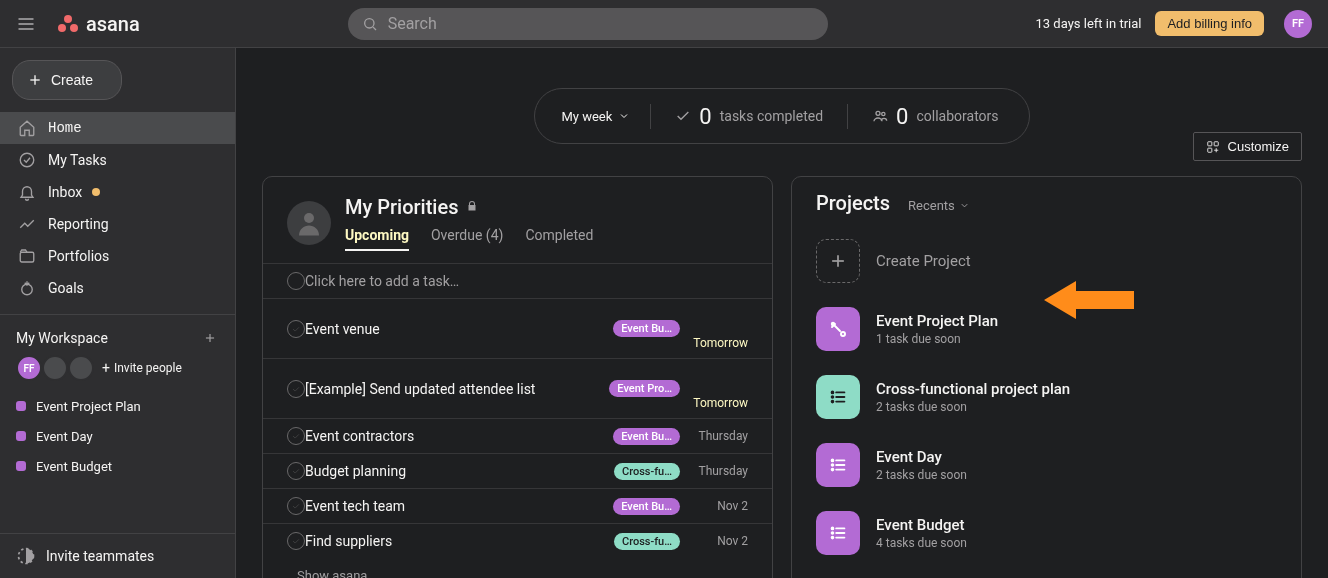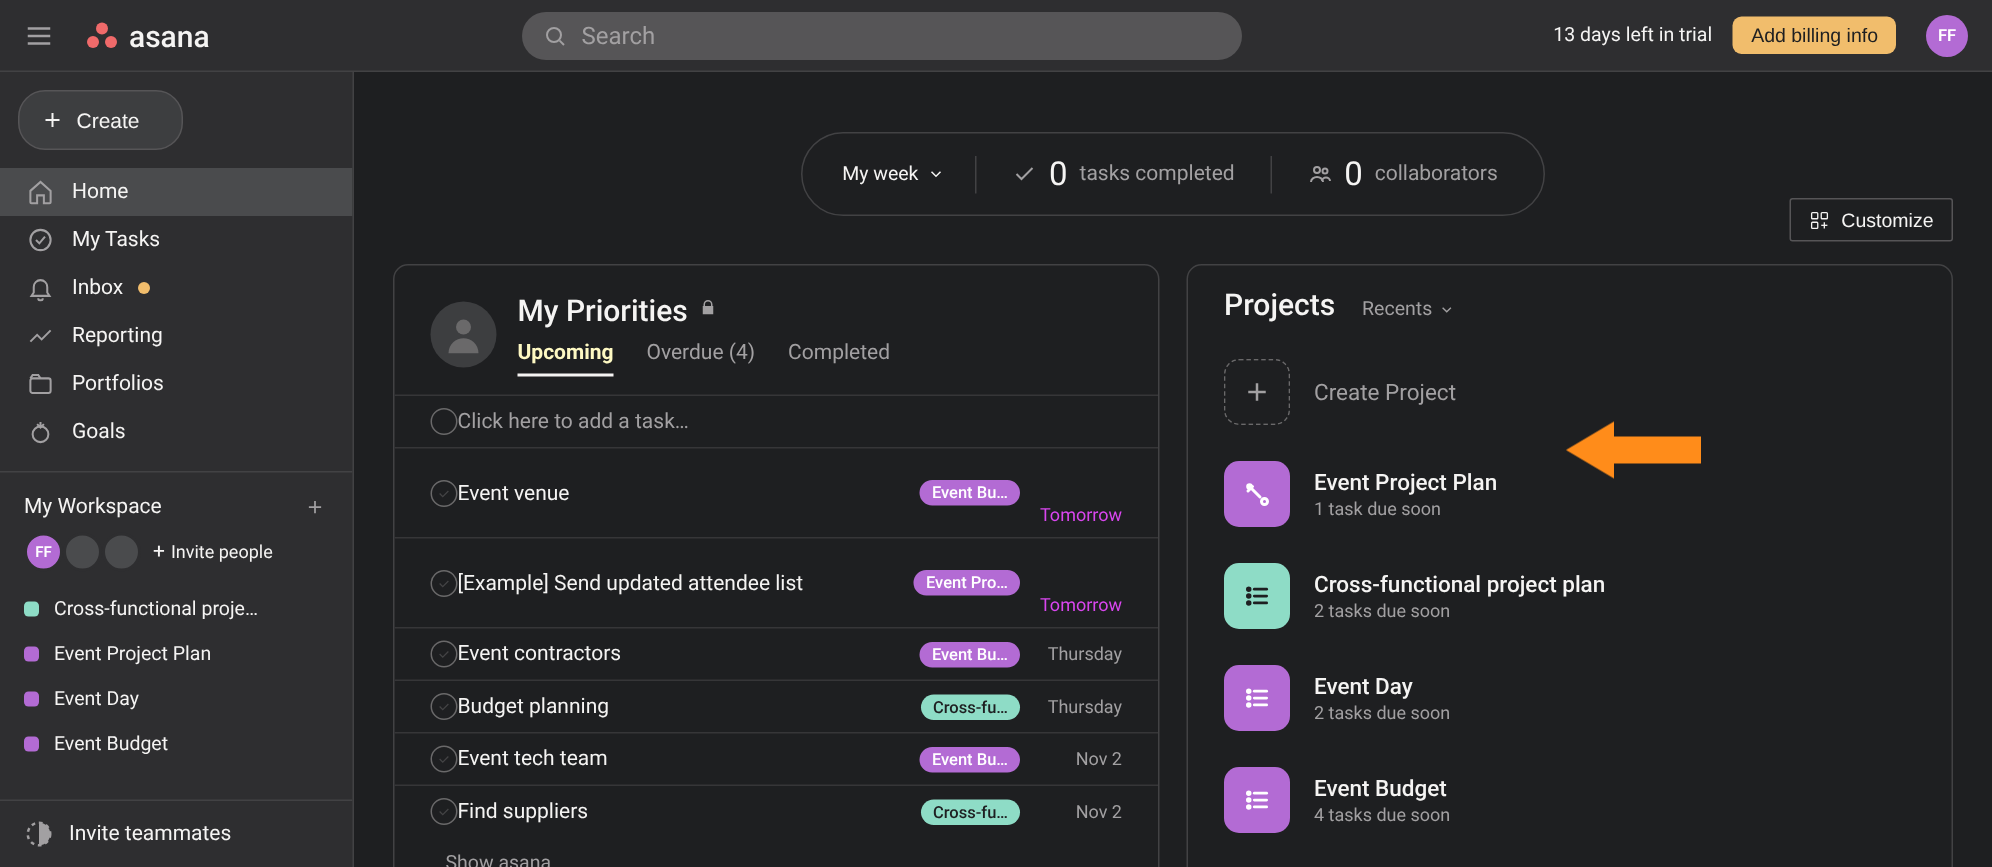--- a/index.html
+++ b/index.html
@@ -71,21 +71,21 @@
     color:#f5f4f3;font-size:14px;font-weight:500;
     cursor:pointer;
     width:110px;
   }
   .nav-list { display:flex; flex-direction:column; padding:4px 0 10px; border-bottom:1px solid #424244; }
   .nav-item {
     height:32px; display:flex; align-items:center; gap:12px;
     padding:0 16px; font-size:14px; color:#f5f4f3;
     cursor:pointer; border-left:2px solid transparent;
   }
-  .nav-item.active { background:#4a4b4d; }
+  .nav-item.active { background:#4a4b4d;font-family:Liberation Mono, monospace; }
   .nav-item .dot { width:8px;height:8px;border-radius:50%;background:#f1bd6c; margin-left:-2px; }
   .nav-icon { width:18px;height:18px;display:flex;align-items:center;justify-content:center;color:#a2a0a2;flex-shrink:0; }
   .workspace-hdr {
     display:flex;align-items:center;justify-content:space-between;
     padding:14px 16px 8px; font-size:14px; color:#f5f4f3;
   }
   .plus-small { width:18px;height:18px;display:flex;align-items:center;justify-content:center;color:#a2a0a2;cursor:pointer; }
   .workspace-people { display:flex; align-items:center; padding:0 16px 10px; gap:4px; }
   .wavatar { width:26px;height:26px;border-radius:50%;background:#b36bd4;color:#fff;display:flex;align-items:center;justify-content:center;font-size:10px;font-weight:600; margin-right:-4px;border:2px solid #2e2e30; }
   .wavatar.empty { background:#4a4b4d; }
@@ -143,21 +143,21 @@
     padding:8px 24px;border-top:1px solid #363638;
     font-size:14px;color:#f5f4f3;
   }
   .task-row:first-child { border-top:1px solid #363638; }
   .add-task-row { color:#a2a0a2; cursor:text; }
   .check-circle { width:18px;height:18px;border:1.5px solid #6a696a;border-radius:50%;flex-shrink:0;display:flex;align-items:center;justify-content:center; }
   .check-circle svg{width:10px;height:10px;opacity:.5;}
   .task-name { flex:1;min-width:0;white-space:nowrap;overflow:hidden;text-overflow:ellipsis;cursor:pointer; }
   .tag { font-size:11px;font-weight:500;padding:2px 8px;border-radius:10px;white-space:nowrap;max-width:72px;overflow:hidden;text-overflow:ellipsis;cursor:pointer; }
   .due { font-size:12px;width:68px;text-align:right;color:#a2a0a2; }
-  .due.green { color:#d946ef;margin-top:29px; }
+  .due.green { color:#fef9c3;margin-top:29px; }
   .show-more { padding:10px 34px;color:#a2a0a2;font-size:13px;cursor:pointer; }
   
   .proj-card-hdr { display:flex;align-items:baseline;gap:18px;padding:0 24px 6px; }
   .proj-card-title { font-size:20px;font-weight:500; }
   .recents { font-size:13px;color:#a2a0a2;display:flex;align-items:center;gap:4px;cursor:pointer; }
   .proj-card-body { padding:6px 24px 0;position:relative;max-height:335px;overflow:auto; }
   .proj-card-body::-webkit-scrollbar{width:10px;}
   .proj-card-body::-webkit-scrollbar-thumb{background:#565557;border-radius:5px;}
   .proj-card-item {
     display:flex;align-items:center;gap:16px;padding:12px 0;cursor:pointer;
@@ -288,24 +288,20 @@
   <div class="workspace-people">
     <div class="wavatar">FF</div>
     <div class="wavatar empty"></div>
     <div class="wavatar empty"></div>
     <span class="invite-link">
       <span style="font-size:14px">+</span>
       <span>Invite people</span>
     </span>
   </div>
   <div class="proj-list" id="proj-list">
-      <div class="proj-item">
-        <span class="proj-dot" style="background:#8edcc6"></span>
-        <span>Cross-functional proje…</span>
-      </div>
       <div class="proj-item">
         <span class="proj-dot" style="background:#b36bd4"></span>
         <span>Event Project Plan</span>
       </div>
       <div class="proj-item">
         <span class="proj-dot" style="background:#b36bd4"></span>
         <span>Event Day</span>
       </div>
       <div class="proj-item">
         <span class="proj-dot" style="background:#b36bd4"></span>

